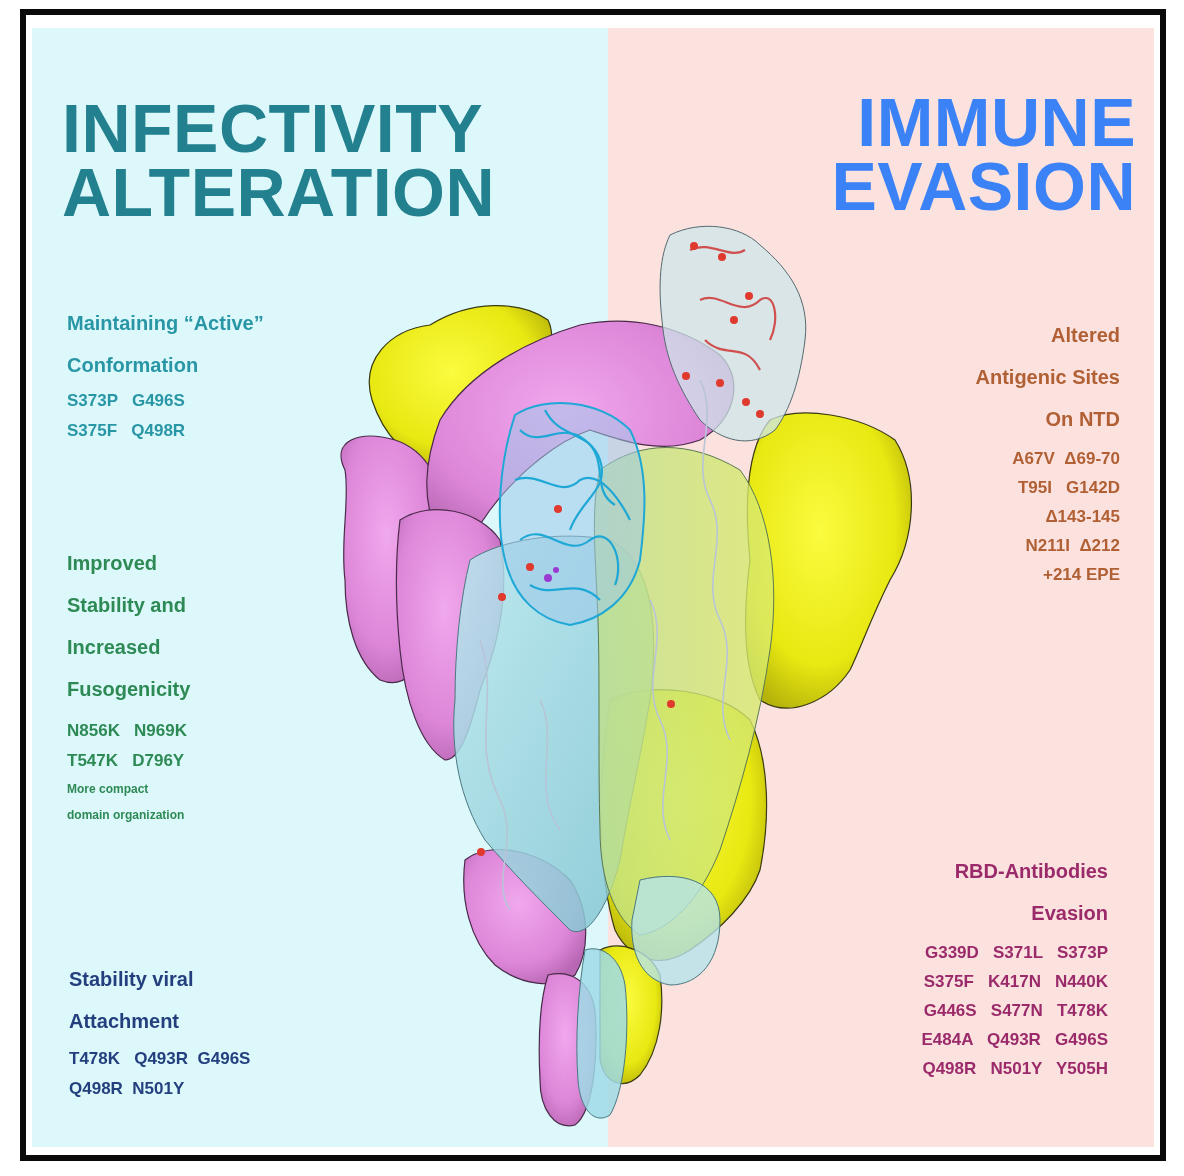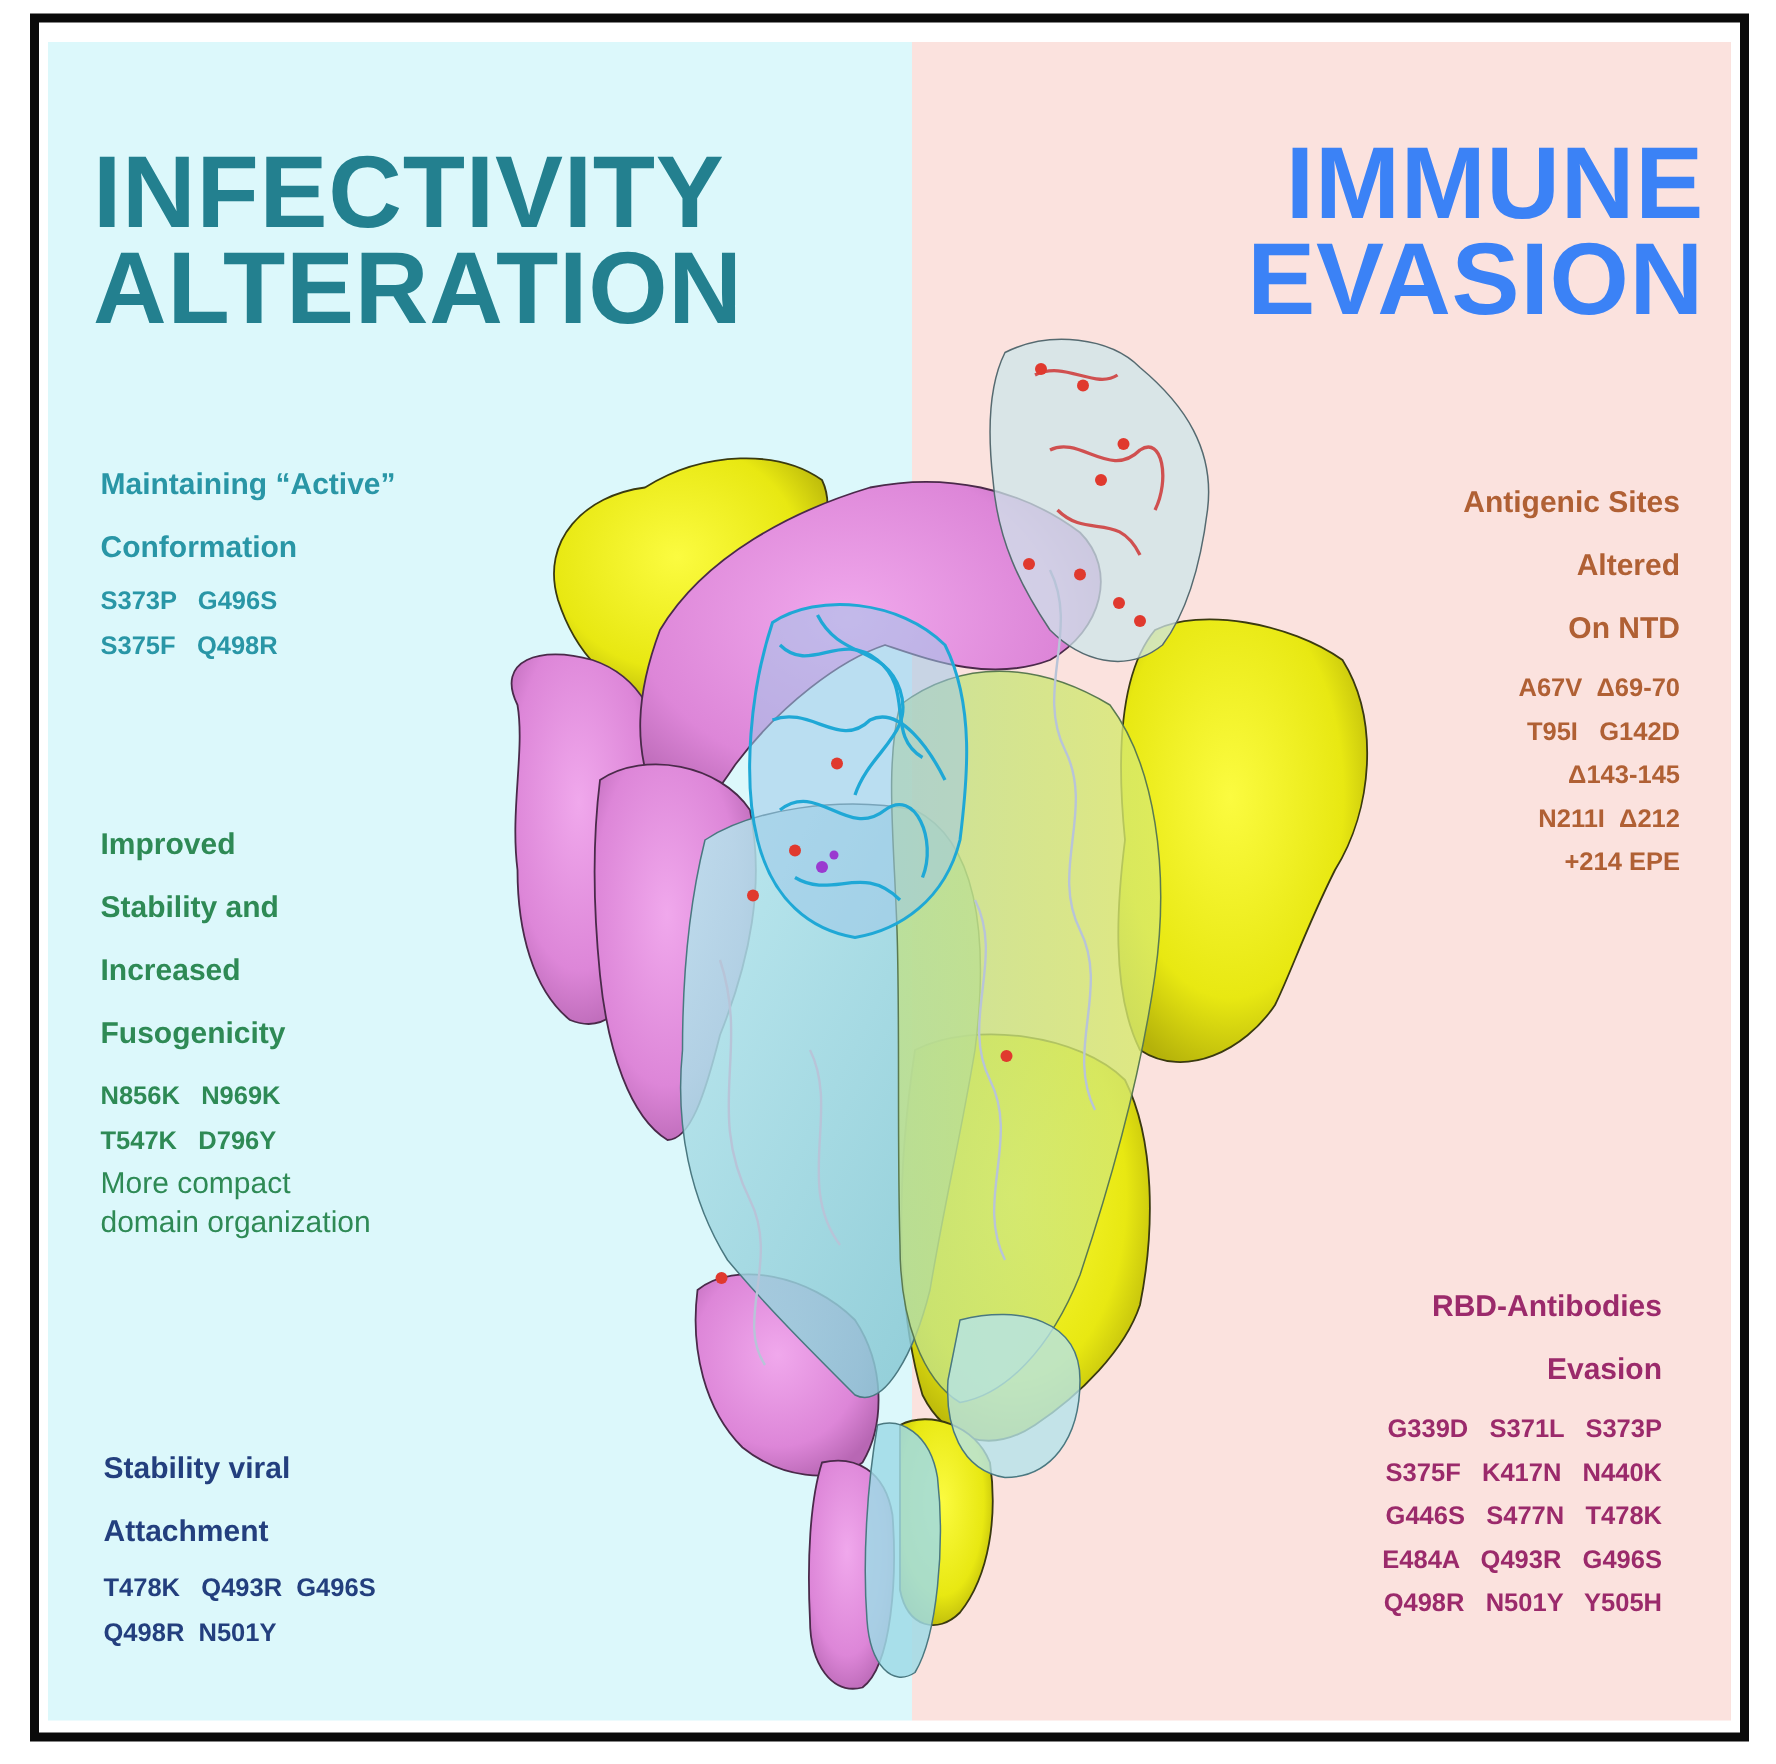--- a/index.html
+++ b/index.html
@@ -13,21 +13,21 @@
     border: 6px solid #0a0a0a; box-sizing: border-box; background: #ffffff;
   }
   .panel { position: absolute; top: 13px; bottom: 8px; }
   .panel-left  { left: 6px;   width: 576px; background: #dcf8fb; }
   .panel-right { left: 582px; right: 6px;   background: #fbe2de; }
 
   .text { position: absolute; font-weight: bold; line-height: 1; }
   .big-title { font-size: 68px; letter-spacing: 0.5px; line-height: 64px; }
   .h2 { font-size: 20px; line-height: 42px; }
   .mut { font-size: 17px; line-height: 30px; white-space: pre; }
-  .note { font-size: 20px; line-height: 26px; font-weight: normal; }
+  .note { font-size: 12px; line-height: 26px; font-weight: bold; }
   .right { text-align: right; }
 
   .protein { position: absolute; left: 0; top: 0; pointer-events: none; }
 </style>
 </head>
 <body>
 
 <div class="frame">
   <div class="panel panel-left"></div>
   <div class="panel panel-right"></div>
@@ -153,22 +153,22 @@
   <div class="mut" style="margin-top:2px;">T478K   Q493R  G496S</div>
   <div class="mut">Q498R  N501Y</div>
 </div>
 
 <div class="text big-title right" style="right:48px; top:90px; width:320px; color:#3b82f6;">
   <div>IMMUNE</div>
   <div>EVASION</div>
 </div>
 
 <div class="text right" style="right:64px; top:314px; width:300px; color:#b06034;">
+  <div class="h2">Altered</div>
   <div class="h2">Antigenic Sites</div>
-  <div class="h2">Altered</div>
   <div class="h2">On NTD</div>
   <div class="mut" style="margin-top:4px; line-height:29px;">A67V  Δ69-70</div>
   <div class="mut" style="line-height:29px;">T95I   G142D</div>
   <div class="mut" style="line-height:29px;">Δ143-145</div>
   <div class="mut" style="line-height:29px;">N211I  Δ212</div>
   <div class="mut" style="line-height:29px;">+214 EPE</div>
 </div>
 
 <div class="text right" style="right:76px; top:850px; width:340px; color:#9b2a6b;">
   <div class="h2">RBD-Antibodies</div>

